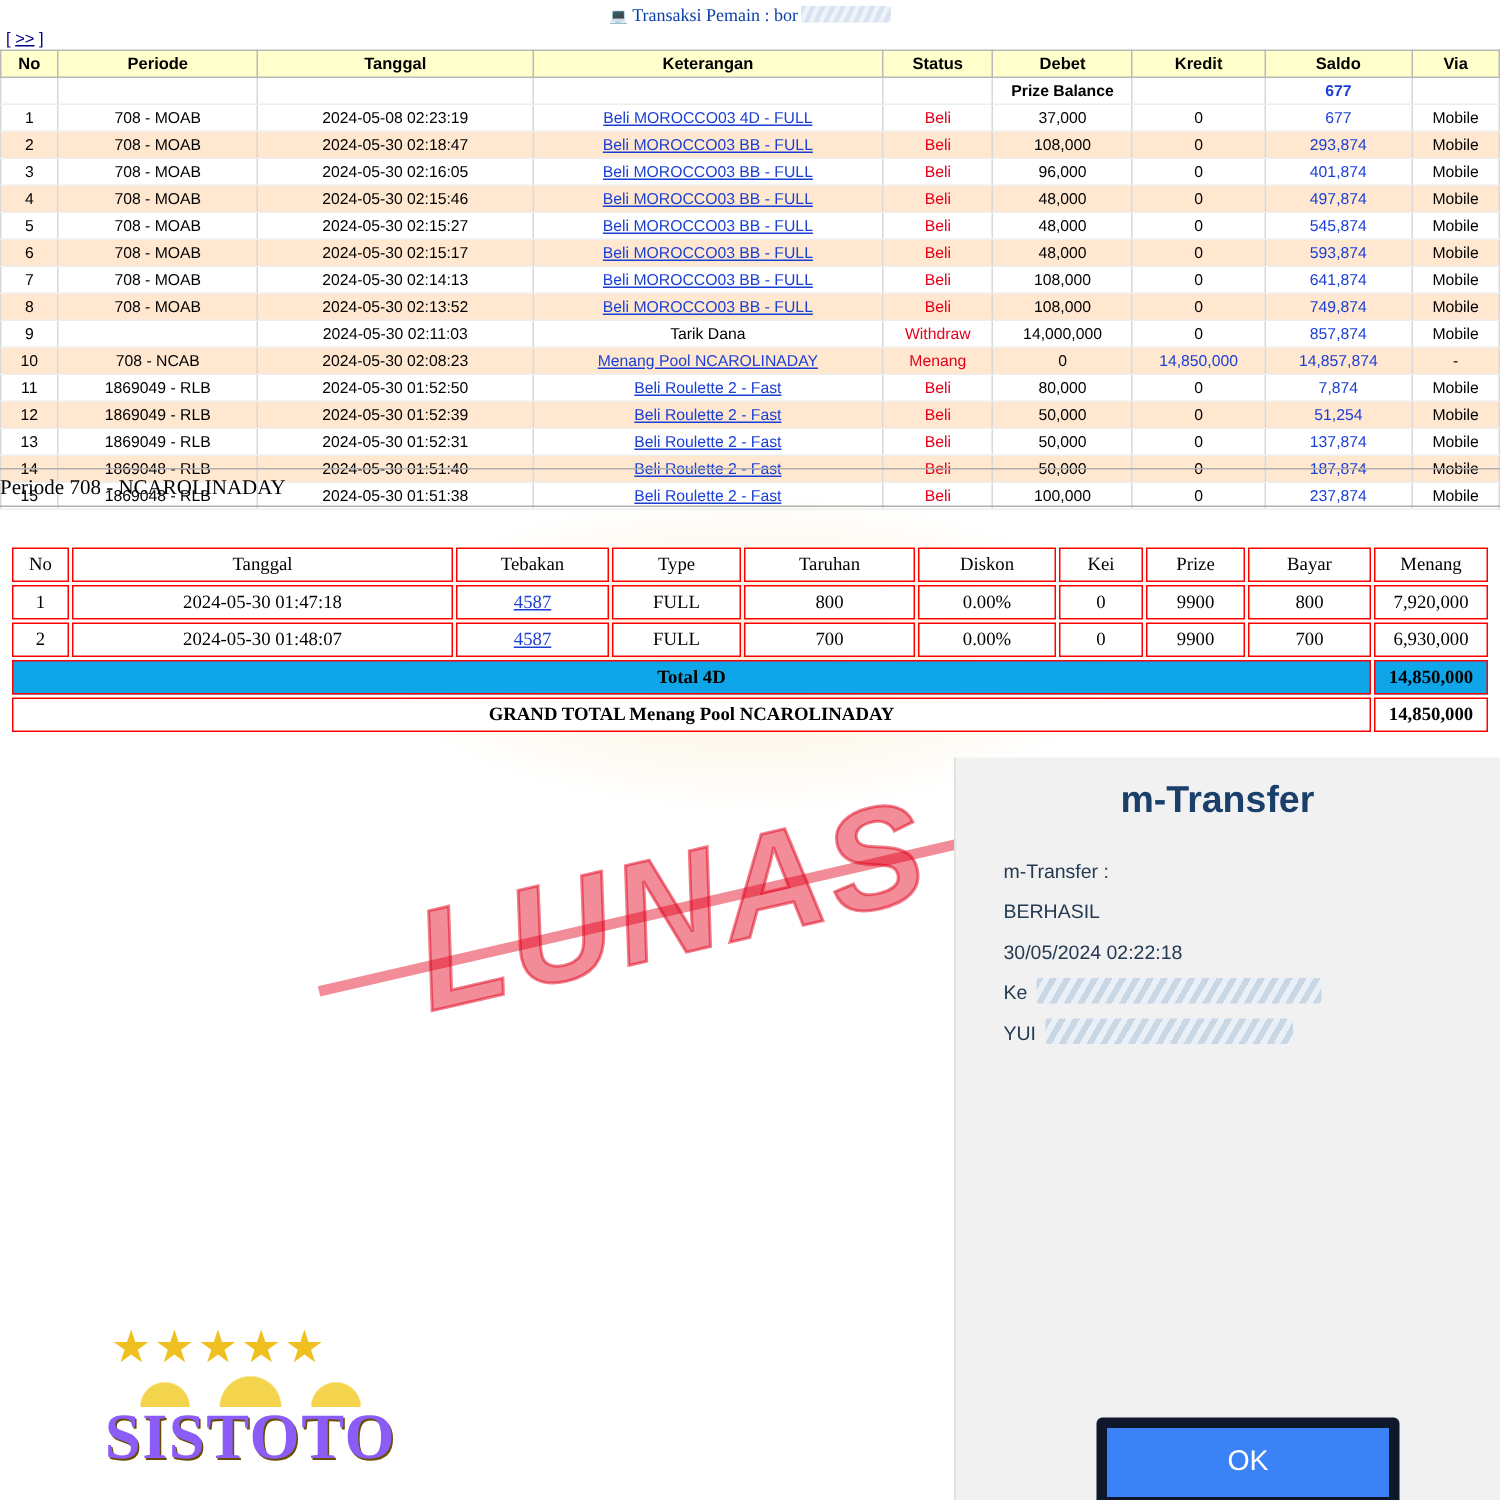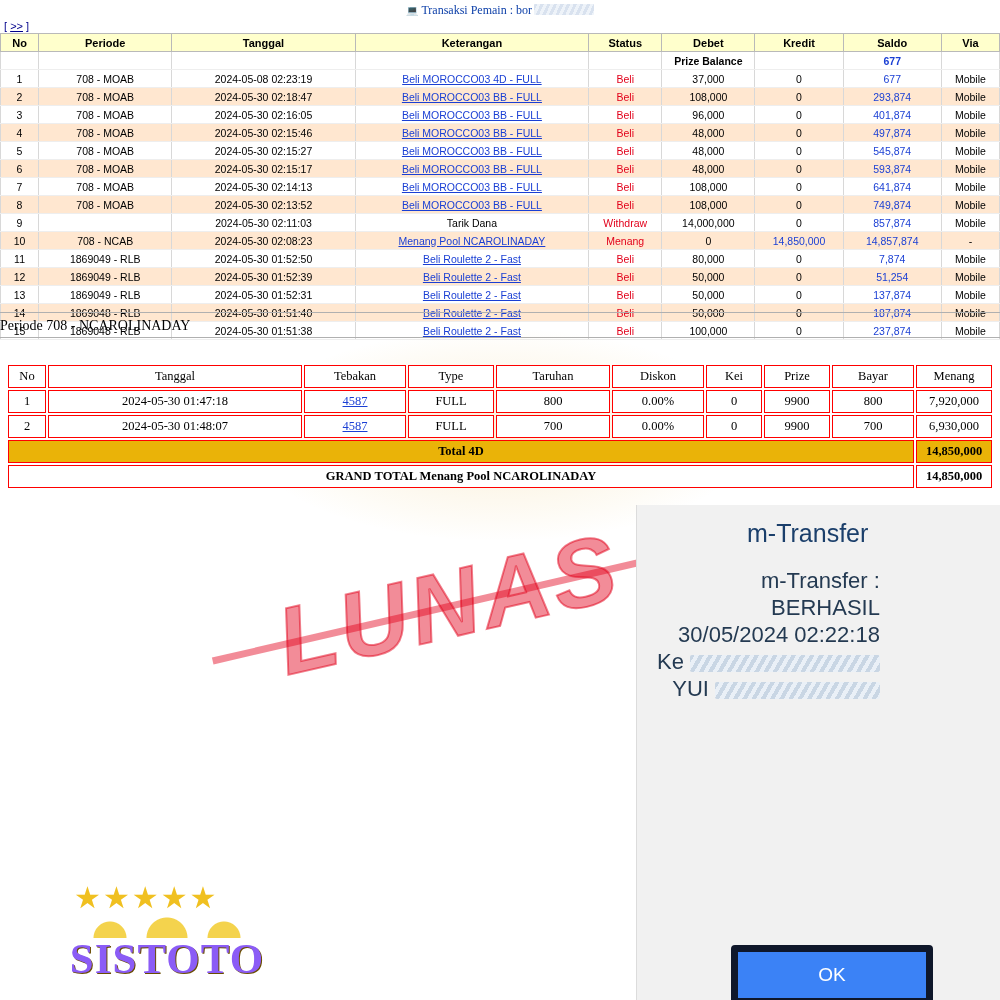--- a/index.html
+++ b/index.html
@@ -65,21 +65,21 @@
   table.prize{
     position:absolute;left:6px;top:363px;width:988px;border-collapse:separate;
     border-spacing:2px;font-family:"Liberation Serif",serif;font-size:12.5px;
   }
   table.prize th,table.prize td{
     border:1px solid #ff0000;background:#ffffff;text-align:center;height:19px;
     color:#000;font-weight:normal;
   }
   table.prize th{font-weight:normal;}
   table.prize td.totalrow{
-    background:#eab308;font-weight:bold;
+    background:#0ea5e9;font-weight:bold;
   }
   table.prize td.grand{font-weight:bold;}
   .tebakan{color:#1a3fd4;text-decoration:underline;}
 
   
   .lunas{
     position:absolute;left:185px;top:480px;width:660px;height:250px;
     pointer-events:none;
   }
   .lunas .txt{
@@ -107,26 +107,26 @@
     pointer-events:none;
   }
 
   
   .phone{
     position:absolute;left:636px;top:505px;width:364px;height:495px;
     background:#f1f1f1;
     border-left:1px solid #dcdcdc;
   }
   .phone .title{
-    position:absolute;left:110px;top:14px;font-size:25px;font-weight:normal;
+    position:absolute;left:110px;top:14px;font-size:25px;font-weight:bold;
     color:#1b3f6b;font-family:"Liberation Sans",sans-serif;
   }
   .phone .body{
-    position:absolute;left:20px;top:62px;font-size:22px;color:#243a52;
-    line-height:27px;font-family:"Liberation Sans",sans-serif;text-align:right;
+    position:absolute;left:32px;top:62px;font-size:13px;color:#243a52;
+    line-height:27px;font-family:"Liberation Sans",sans-serif;
   }
   .phone .blurline{
     display:inline-block;height:17px;vertical-align:-3px;margin-left:6px;
     background:repeating-linear-gradient(120deg,#c9d6e4 0 4px,#eaf0f7 4px 8px);
     border-radius:2px;
   }
   .phone .blur1{width:190px;}
   .phone .blur2{width:165px;}
   .okbtn{
     position:absolute;left:94px;top:440px;width:188px;height:46px;

